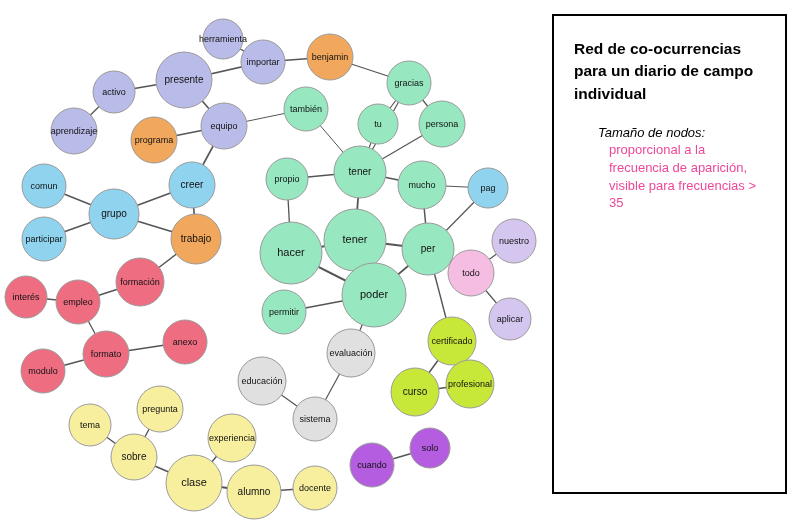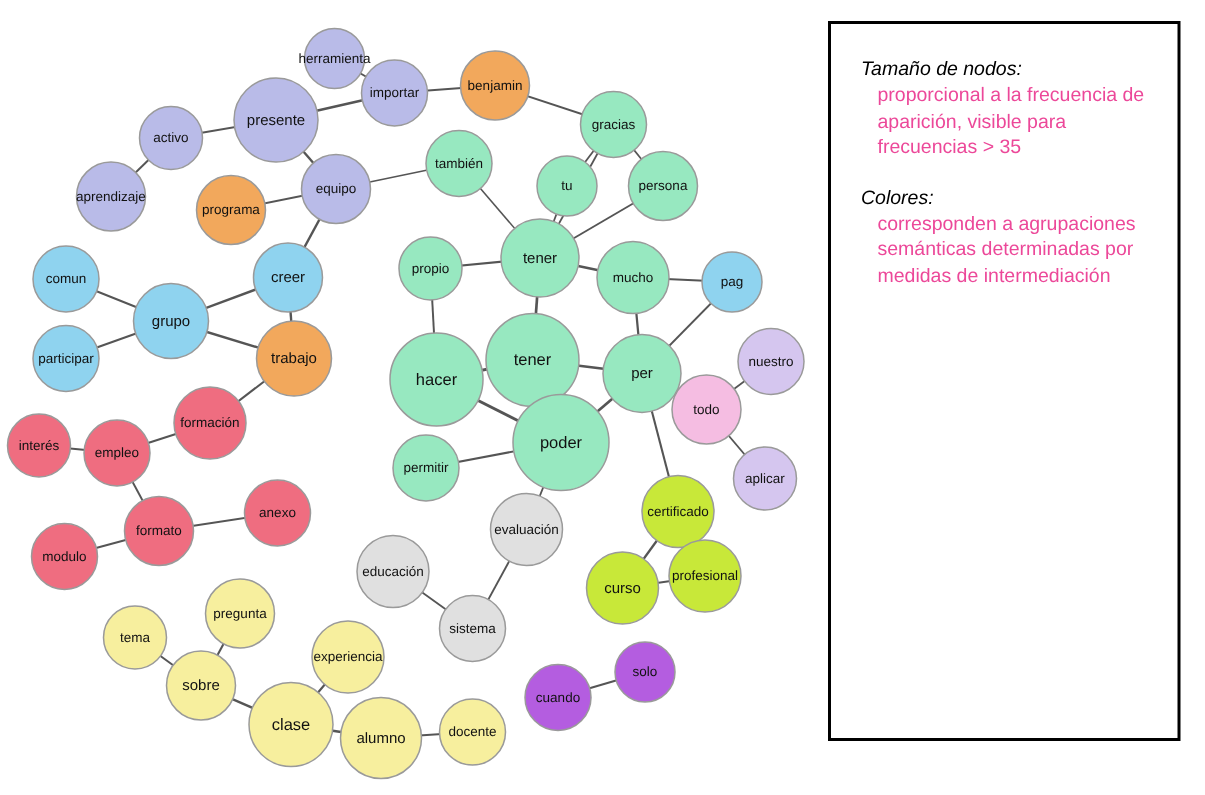--- a/index.html
+++ b/index.html
@@ -52,20 +52,21 @@
   }
   .legend-title {
     font-size: 15.5px;
     font-weight: bold;
     line-height: 1.45;
     color: #000000;
     margin: 0 0 20px 0;
   }
   .legend-block {
     margin-bottom: 17px;
+    margin-left: 24px;
   }
   .legend-head {
     font-size: 13px;
     font-style: italic;
     color: #000000;
     margin: 0;
   }
   .legend-body {
     font-size: 13px;
     color: #ec4899;
@@ -336,26 +337,23 @@
         </g>
         <g>
           <circle cx="315" cy="488" r="22" fill="#f7ef9e" class="node-circle" stroke="#9a9a9a"></circle>
           <text x="315" y="488.5" class="node-label" font-size="9">docente</text>
         </g>
       </g>
   </svg>
 </div>
 
 <div id="legend-panel">
+  <div class="legend-title">Red de co-ocurrencias para un diario de campo individual</div>
 
   <div class="legend-block">
     <div class="legend-head">Tamaño de nodos:</div>
     <div class="legend-body">proporcional a la frecuencia de aparición, visible para frecuencias &gt; 35</div>
   </div>
 
   <div class="legend-block">
   </div>
 
-  <div class="legend-block">
-    <div class="legend-head">Colores:</div>
-    <div class="legend-body">corresponden a agrupaciones semánticas determinadas por medidas de intermediación</div>
-  </div>
 </div>
 
 </body></html>

